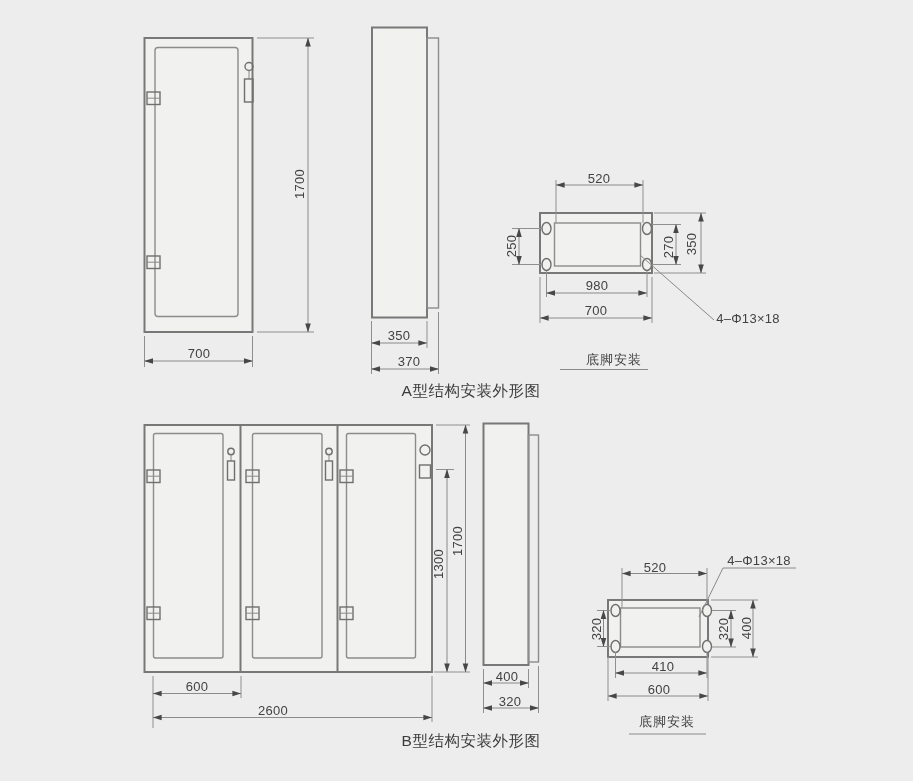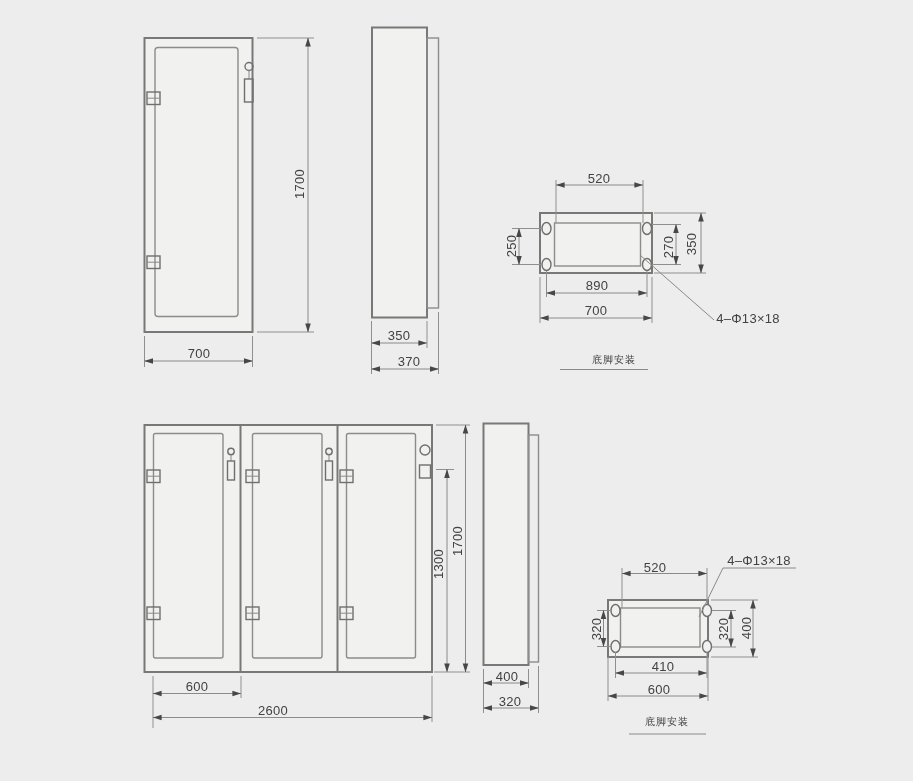--- a/index.html
+++ b/index.html
@@ -19,21 +19,21 @@
   .dims line{stroke:#8f8f8f;stroke-width:1;}
   .dims line.dim{stroke:#8a8a8a;marker-start:url(#arr);marker-end:url(#arr);}
   .thin{stroke:#8a8a8a;stroke-width:1;fill:none;}
   .lbl{
     position:absolute;
     transform:translate(-50%,-50%);
     font-size:13px;color:#424242;
     white-space:nowrap;letter-spacing:.3px;
   }
   .lbl.v{transform:translate(-50%,-50%) rotate(-90deg);}
-  .lbl.caption{font-size:10px;letter-spacing:1px;}
+  .lbl.caption{font-size:13px;letter-spacing:1px;}
   .lbl.title{font-size:15.5px;letter-spacing:.5px;color:#3c3c3c;}
 </style>
 </head>
 <body>
 
 <div id="canvas">
 
   <svg id="drawing" width="913" height="781" viewBox="0 0 913 781">
     <defs>
       <marker id="arr" viewBox="0 0 9 7" refX="8.6" refY="3.5" markerWidth="9" markerHeight="7" markerUnits="userSpaceOnUse" orient="auto-start-reverse">
@@ -200,33 +200,35 @@
   </svg>
 
   <div class="lbl v" style="left:299px;top:184px">1700</div>
   <div class="lbl" style="left:199px;top:353px">700</div>
   <div class="lbl" style="left:399px;top:335px">350</div>
   <div class="lbl" style="left:409px;top:361px">370</div>
   <div class="lbl" style="left:599px;top:178px">520</div>
   <div class="lbl v" style="left:511px;top:246px">250</div>
   <div class="lbl v" style="left:668px;top:247px">270</div>
   <div class="lbl v" style="left:691px;top:244px">350</div>
-  <div class="lbl" style="left:597px;top:285px">890</div>
+  <div class="lbl" style="left:597px;top:285px">980</div>
   <div class="lbl" style="left:596px;top:310px">700</div>
   <div class="lbl" style="left:748px;top:318px">4–Φ13×18</div>
   <div class="lbl caption" style="left:614px;top:360px">底脚安装</div>
+  <div class="lbl title" style="left:471px;top:391px">A型结构安装外形图</div>
 
   <div class="lbl" style="left:197px;top:686px">600</div>
   <div class="lbl" style="left:273px;top:710px">2600</div>
   <div class="lbl v" style="left:438px;top:564px">1300</div>
   <div class="lbl v" style="left:457px;top:541px">1700</div>
   <div class="lbl" style="left:507px;top:676px">400</div>
   <div class="lbl" style="left:510px;top:701px">320</div>
   <div class="lbl" style="left:655px;top:567px">520</div>
   <div class="lbl v" style="left:596px;top:629px">320</div>
   <div class="lbl v" style="left:723px;top:629px">320</div>
   <div class="lbl v" style="left:746px;top:628px">400</div>
   <div class="lbl" style="left:663px;top:666px">410</div>
   <div class="lbl" style="left:659px;top:689px">600</div>
   <div class="lbl" style="left:759px;top:560px">4–Φ13×18</div>
   <div class="lbl caption" style="left:667px;top:722px">底脚安装</div>
+  <div class="lbl title" style="left:471px;top:741px">B型结构安装外形图</div>
 
 </div>
 
 </body></html>

